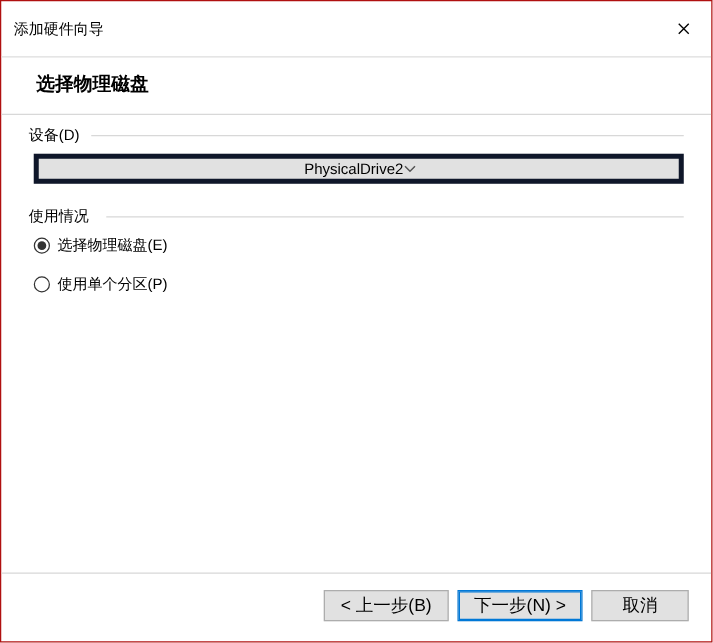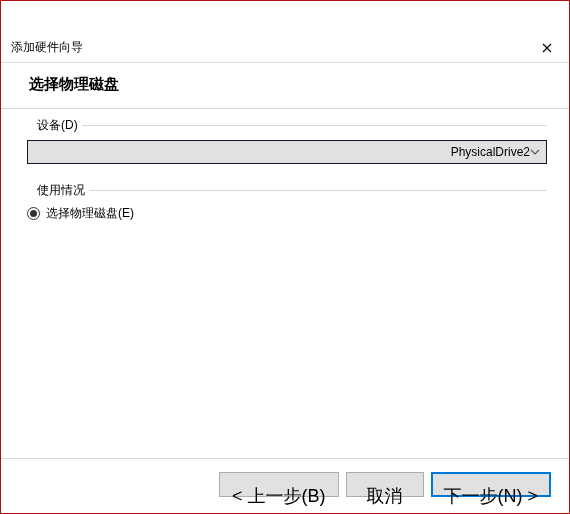--- a/index.html
+++ b/index.html
@@ -7,27 +7,26 @@
       font-family: "Microsoft YaHei", "Segoe UI", Tahoma, sans-serif;
       font-size: 12px;
       background: #fff;
       width: 570px;
       height: 514px;
       border: 1px solid #b01010;
       display: flex;
       flex-direction: column;
     }
     .titlebar {
-      height: 30px;
+      height: 45px;
       display: flex;
       align-items: center;
       justify-content: space-between;
       padding: 0 0 0 10px;
       border-bottom: 1px solid #ddd;
-      margin-top: 32px;
     }
     .titlebar .title { font-size: 12px; color: #000; }
     .titlebar .close {
       width: 44px;
       height: 30px;
       display: flex;
       align-items: center;
       justify-content: center;
       cursor: pointer;
     }
@@ -39,44 +38,44 @@
     .header .hsub { padding: 6px 0 0 24px; font-size: 12px; }
     .sep { border: none; border-top: 1px solid #d8d8d8; margin: 0; }
     .content {
       flex: 1;
       padding: 16px 22px 10px 22px;
     }
     .group { margin-bottom: 20px; position: relative; }
     .group-label {
       position: absolute;
       top: -8px;
-      left: 14px;
+      left: 0;
       background: #fff;
       padding-right: 4px;
       font-size: 12px;
     }
     .group-line {
       border-top: 1px solid #d8d8d8;
       margin-top: 0;
       margin-left: 50px;
     }
     .group-line2 {
       border-top: 1px solid #d8d8d8;
       margin-top: 0;
       margin-left: 62px;
     }
     .group-body { padding: 14px 0 6px 4px; }
     .select {
       width: 100%;
       height: 24px;
-      border: 1px solid #0f172a;
+      border: 4px solid #0f172a;
       background: #e1e1e1;
       display: flex;
       align-items: center;
-      justify-content: flex-end;
+      justify-content: center;
       padding: 0 6px 0 8px;
       cursor: pointer;
     }
     .select .chev svg { width: 10px; height: 6px; display: block; }
     .radio-row {
       display: flex;
       align-items: center;
       gap: 6px;
       margin-bottom: 14px;
       cursor: pointer;
@@ -95,24 +94,24 @@
       display: flex;
       justify-content: flex-end;
       gap: 7px;
       position: relative;
     }
     .btn {
       height: 25px;
       min-width: 100px;
       border: 1px solid #adadad;
       background: #e1e1e1;
-      font-size: 18px;
+      font-size: 14px;
       font-family: inherit;
       cursor: pointer;
-      padding: 11px 12px;
+      padding: 0 12px;
     }
     .btn:focus, .btn.primary {
       outline: none;
       border: 1px solid #0078d7;
       box-shadow: inset 0 0 0 1px #0078d7;
     }
     .btn.cancel { min-width: 78px; }
   </style>
 </head>
 <body>
@@ -149,22 +148,26 @@
   </div>
 
   <div class="group">
     <span class="group-label">使用情况</span>
     <div class="group-line2"></div>
     <div class="group-body">
       <div class="radio-row">
         <span class="radio checked"></span>
         <span>选择物理磁盘(E)</span>
       </div>
+      <div class="radio-row">
+        <span class="radio"></span>
+        <span>使用单个分区(P)</span>
+      </div>
     </div>
   </div>
 
 </div>
 
 <div class="footer">
   <button class="btn">&lt; 上一步(B)</button>
+  <button class="btn primary">下一步(N) &gt;</button>
   <button class="btn cancel">取消</button>
-  <button class="btn primary">下一步(N) &gt;</button>
 </div>
 
 </body></html>

